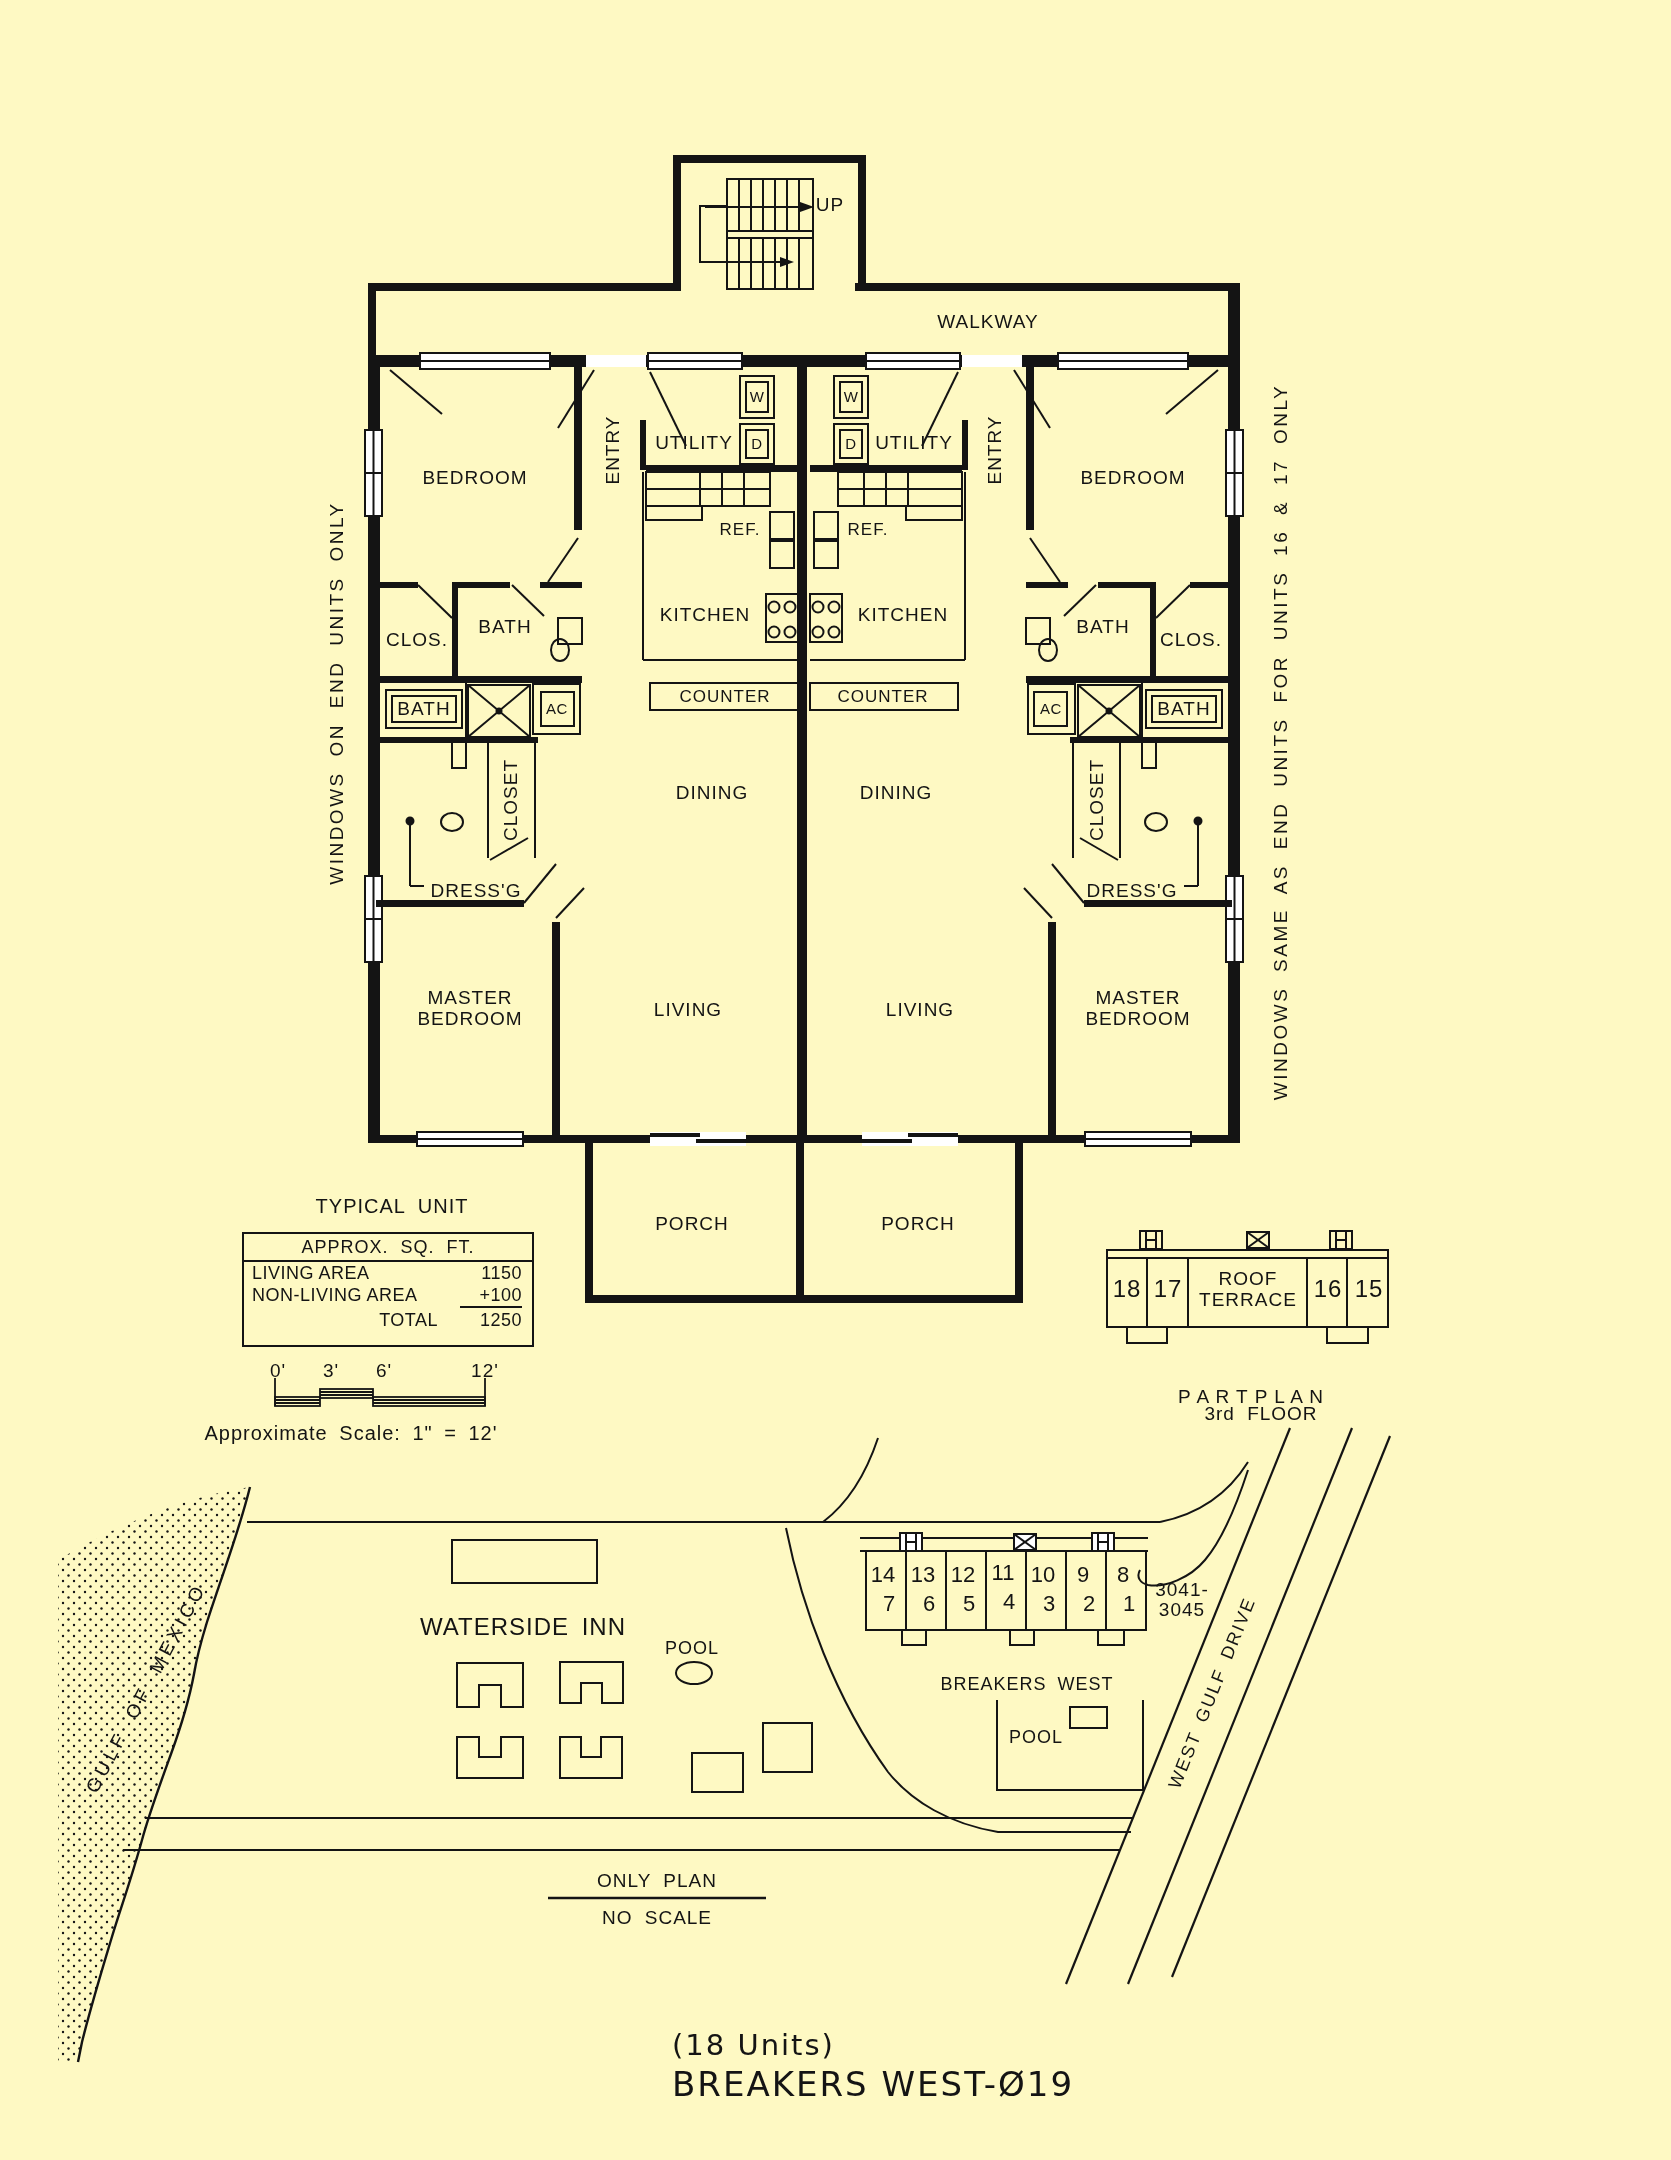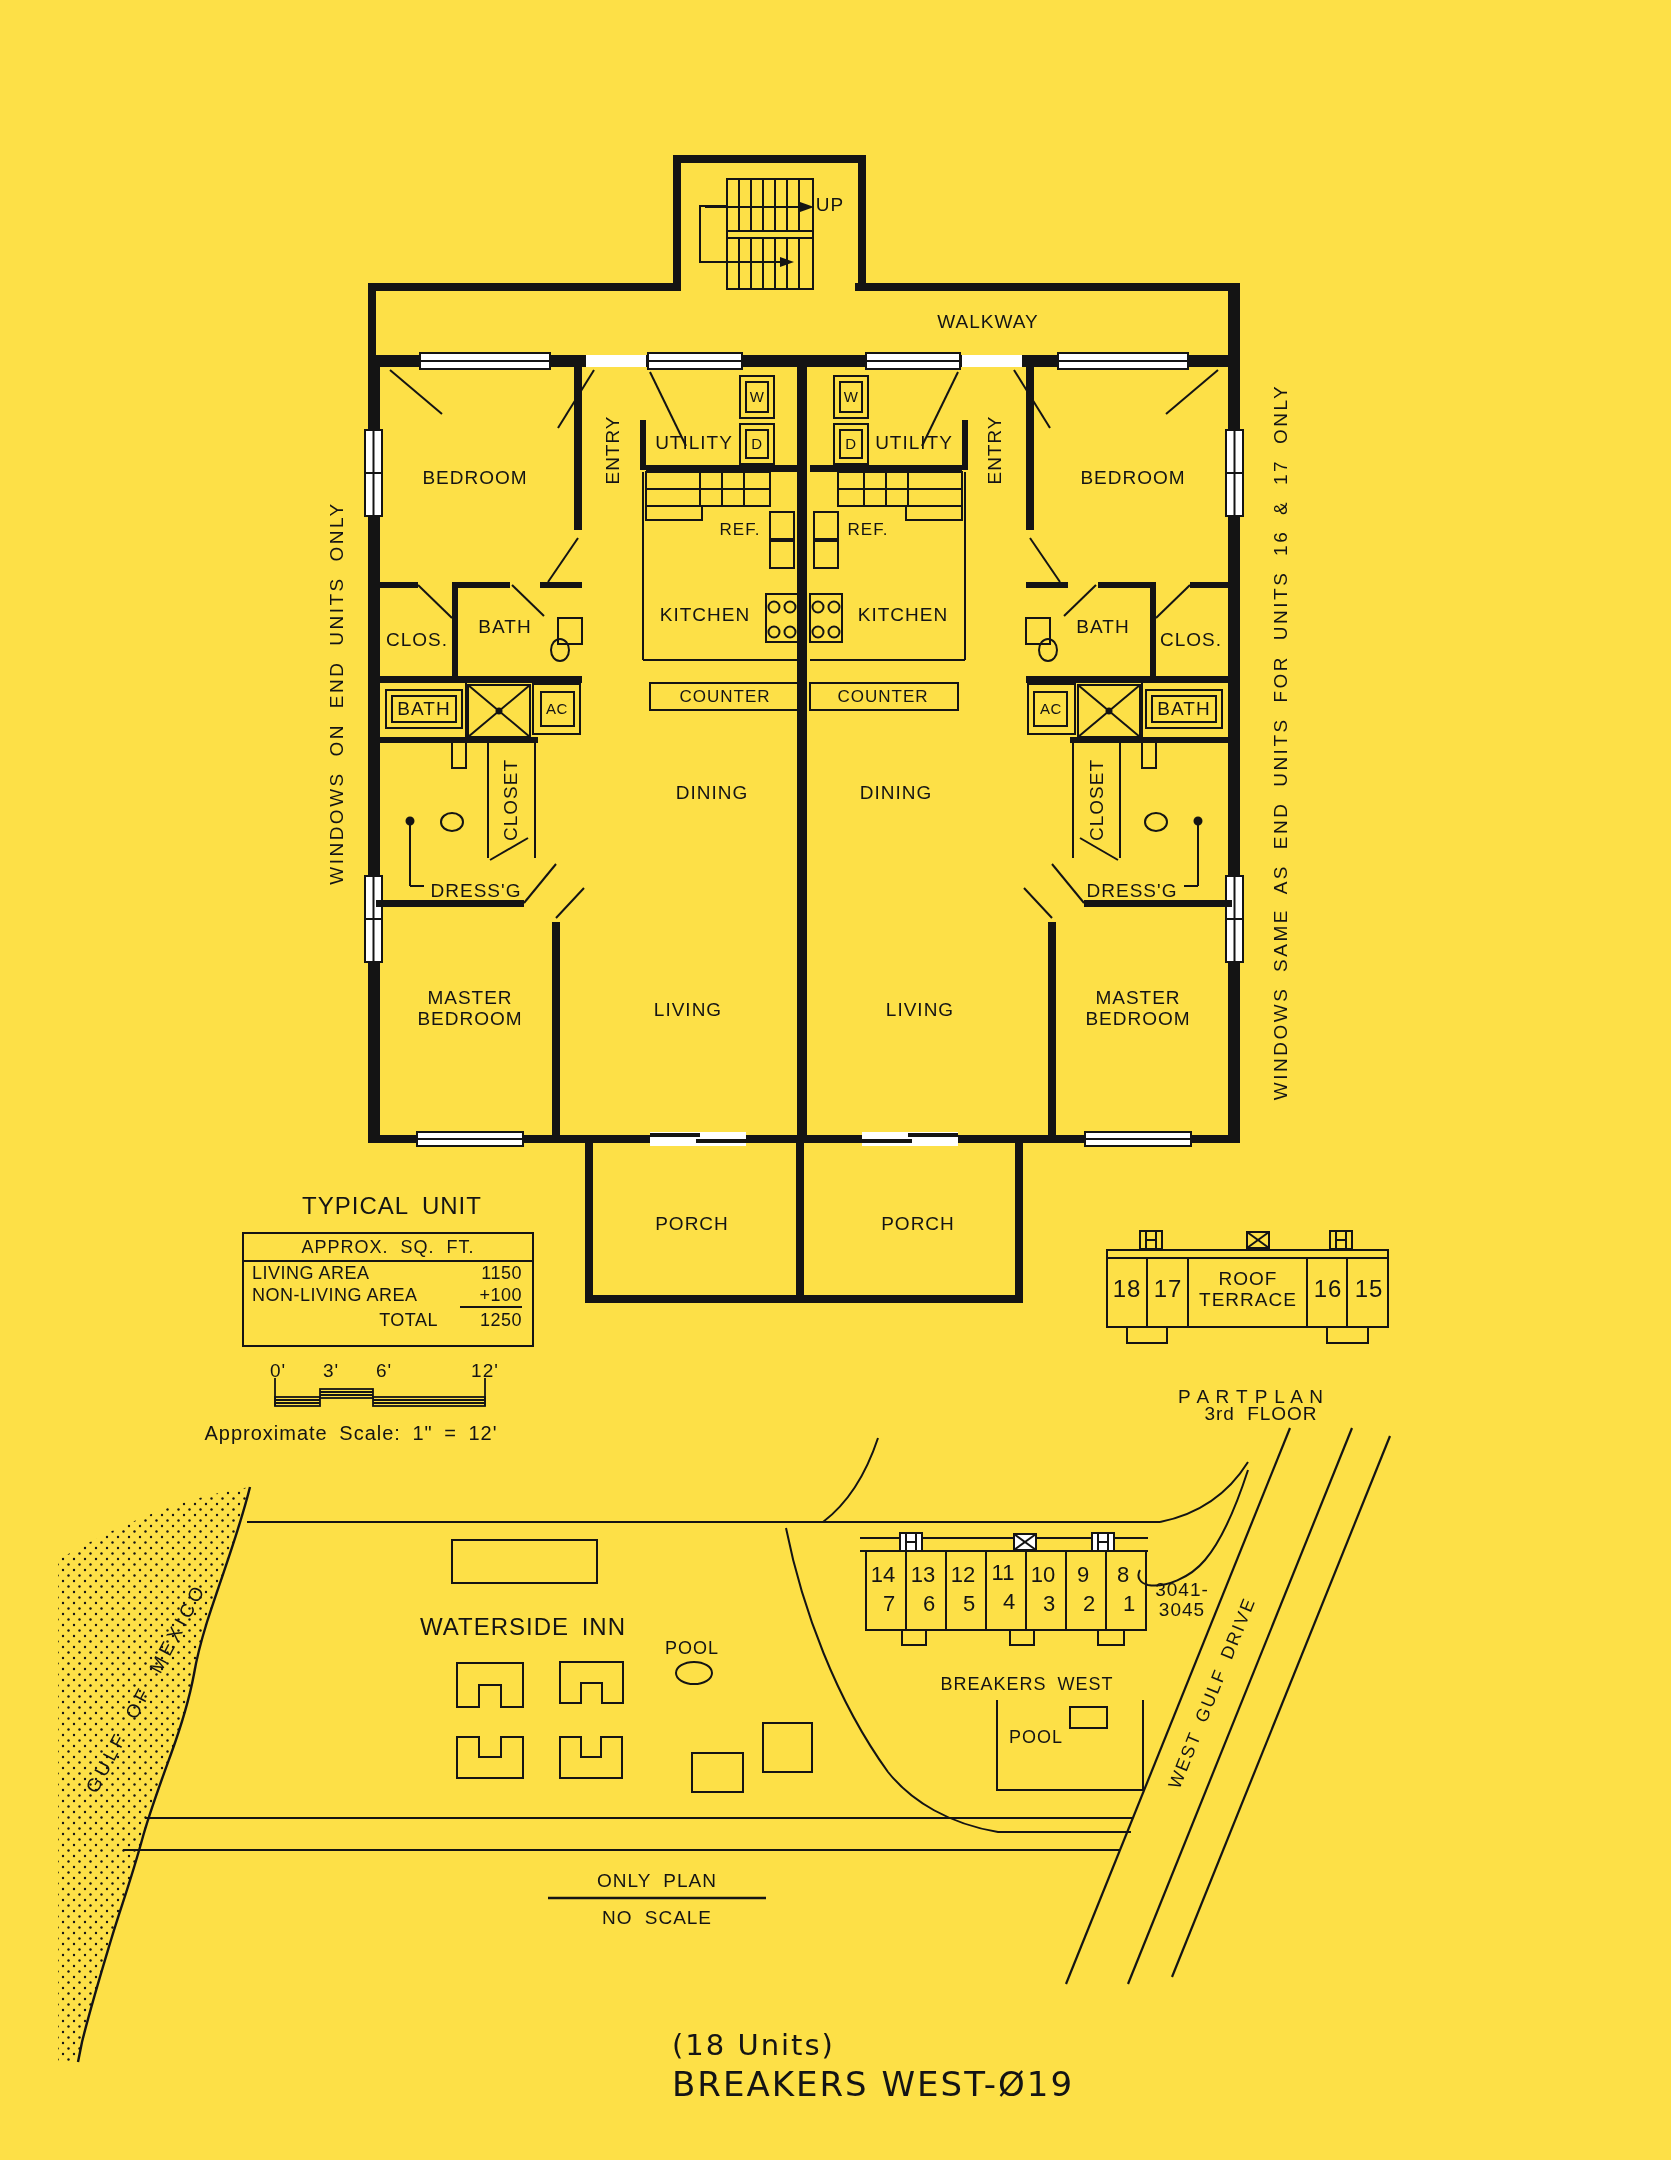--- a/index.html
+++ b/index.html
@@ -1,17 +1,17 @@
 <!DOCTYPE html>
 <html><head>
 <meta charset="utf-8">
 <style>
   html,body { margin:0; padding:0; background:#e8e8e8; }
   #sheet {
-    position:relative; width:1671px; height:2160px; background:#fde047;
+    position:relative; width:1671px; height:2160px; background:#fef9c3;
     font-family:"Liberation Sans", sans-serif; color:#141414; overflow:hidden;
   }
   #linework { position:absolute; left:0; top:0; }
   .lbl {
     position:absolute; transform:translate(-50%,-50%);
     white-space:nowrap; font-size:19px; letter-spacing:1px; line-height:1.12;
   }
   .sm   { font-size:15px; letter-spacing:0.5px; }
   .md   { font-size:17px; }
   .rot90 { transform:translate(-50%,-50%) rotate(-90deg); }
@@ -382,21 +382,21 @@
 <span class="lbl" style="left:920px; top:1010px;">LIVING</span>
 <span class="lbl" style="left:1191px; top:640px;">CLOS.</span>
 <span class="lbl" style="left:1103px; top:627px;">BATH</span>
 <span class="lbl" style="left:1184px; top:709px;">BATH</span>
 <span class="lbl sm" style="left:1051px; top:709px;">AC</span>
 <span class="lbl rot90" style="left:1097px; top:800px;">CLOSET</span>
 <span class="lbl" style="left:1132px; top:891px;">DRESS'G</span>
 <span class="lbl wrap w130" style="left:1138px; top:1008px;">MASTER BEDROOM</span>
 <span class="lbl" style="left:918px; top:1224px;">PORCH</span>
 
-<span class="lbl" style="left:392px; top:1206px; font-size:24px; word-spacing:6px;">TYPICAL UNIT</span>
+<span class="lbl" style="left:392px; top:1206px; font-size:20px; word-spacing:6px;">TYPICAL UNIT</span>
 <div id="unit-table">
   <div class="t-head">APPROX. SQ. FT.</div>
   <div class="t-row">
     <span class="t-label">LIVING AREA</span>
     <span class="t-val">1150</span>
   </div>
   <div class="t-row sum">
     <span class="t-label">NON-LIVING AREA</span>
     <span class="t-val">+100</span>
   </div>

